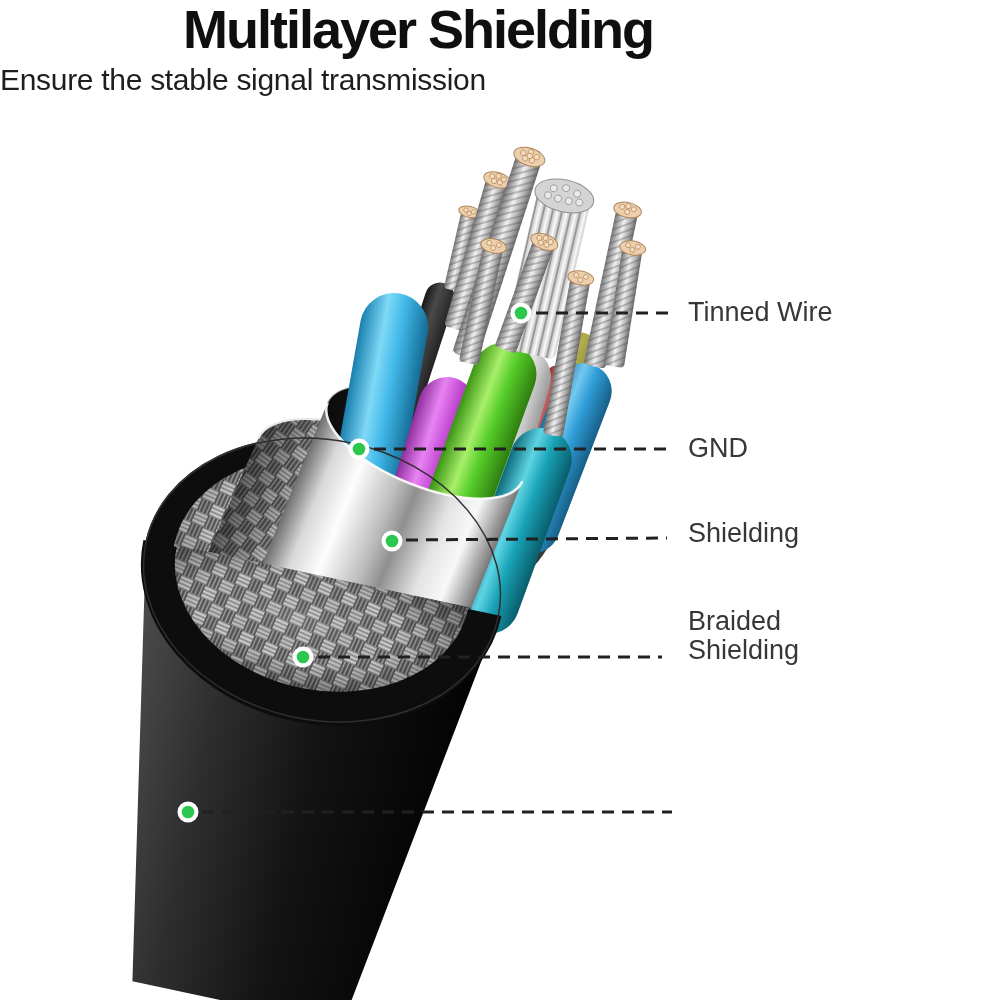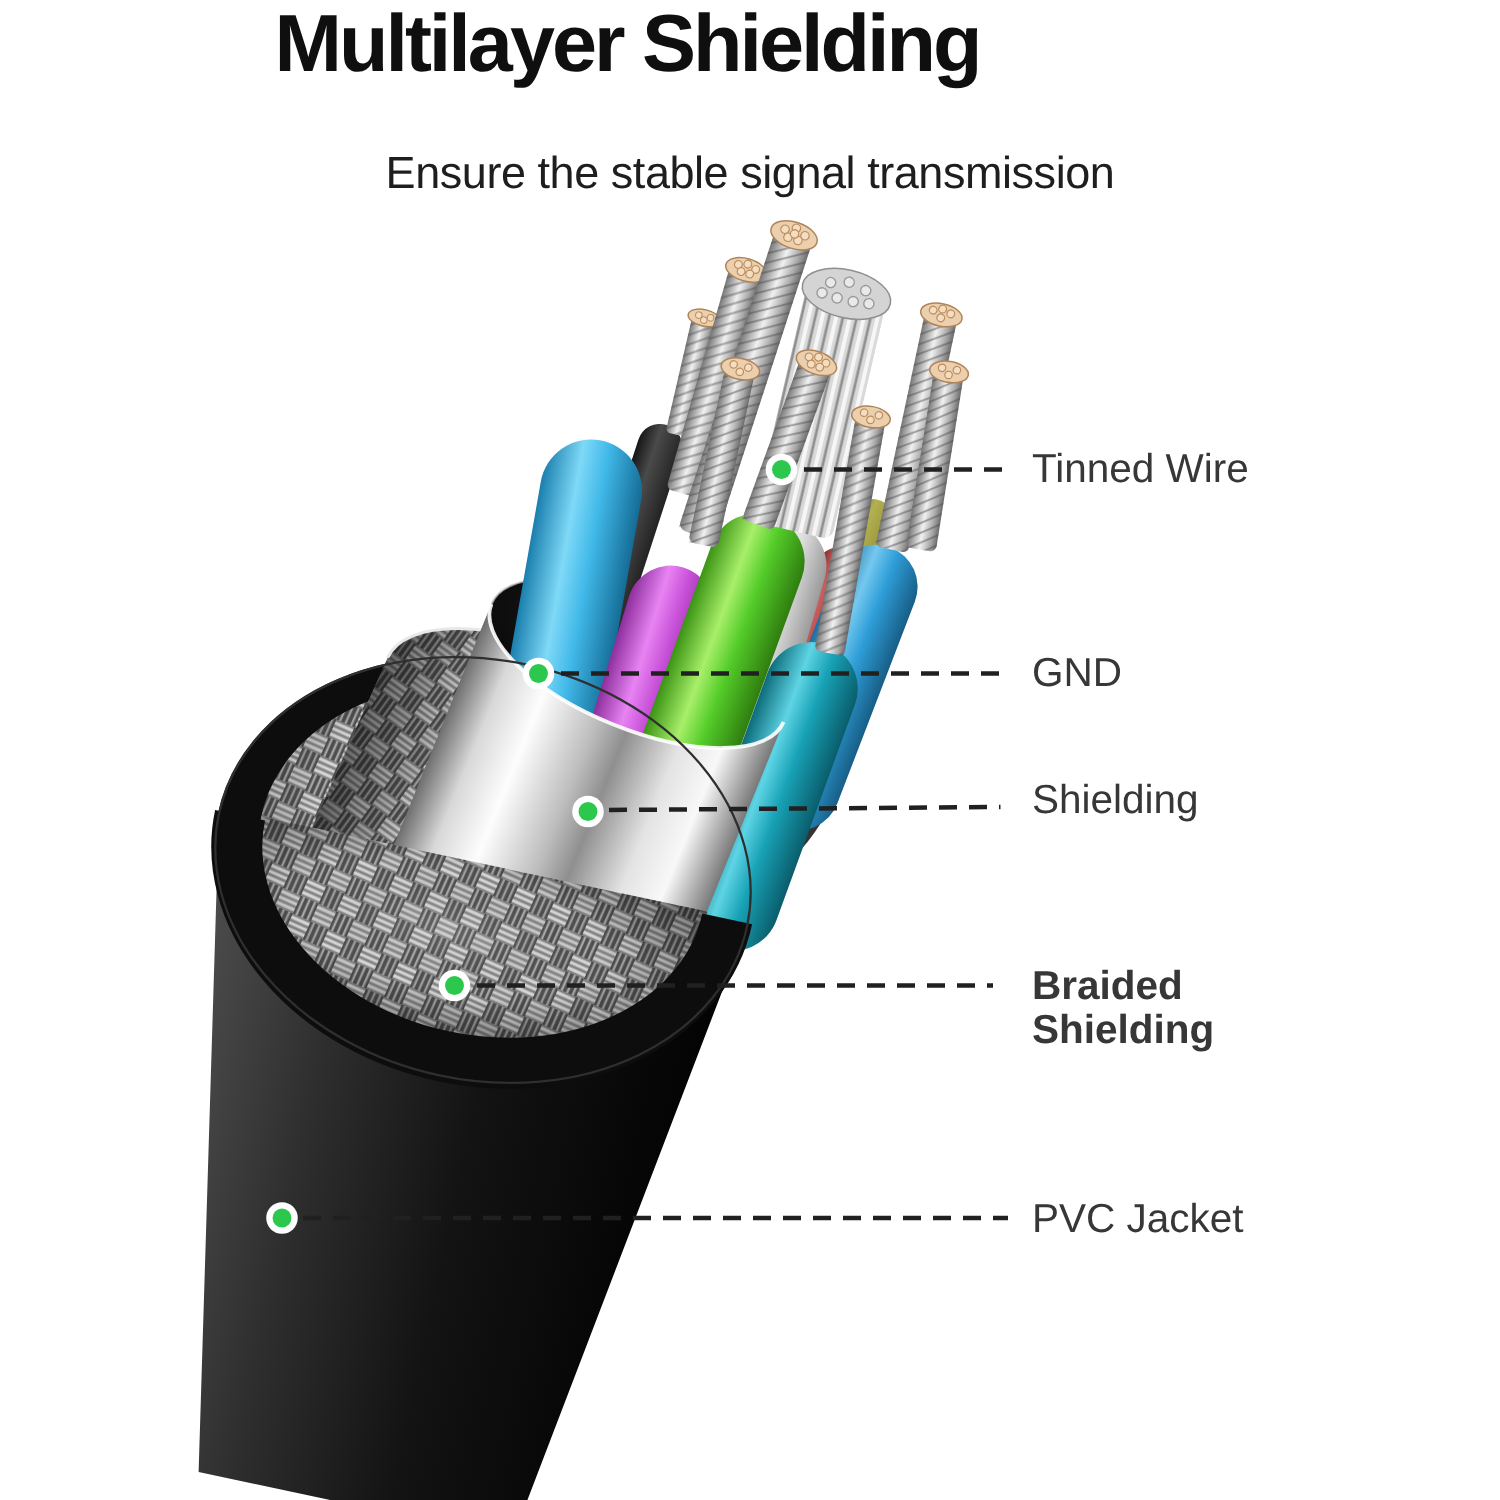--- a/index.html
+++ b/index.html
@@ -1,28 +1,28 @@
 <!DOCTYPE html>
 <html><head>
 <meta charset="utf-8">
 <style>
   html,body{margin:0;padding:0;background:#ffffff;}
   .stage{position:relative;width:1000px;height:1000px;background:#ffffff;overflow:hidden;
          font-family:"Liberation Sans",sans-serif;}
   .title{position:absolute;top:0;left:0;width:836px;text-align:center;
          font-size:54px;line-height:58px;font-weight:800;letter-spacing:-2px;color:#0f0f0f;}
-  .subtitle{position:absolute;top:64px;left:0;width:1000px;text-align:center;
-         font-size:30px;line-height:32px;font-weight:400;letter-spacing:-0.3px;color:#1e1e1e;margin-top:36px;}
+  .subtitle{position:absolute;top:64px;left:0;width:1000px;text-align:left;
+         font-size:30px;line-height:32px;font-weight:400;letter-spacing:-0.3px;color:#1e1e1e;}
   .figure{position:absolute;top:0;left:0;}
   .callout-label{position:absolute;left:688px;width:300px;font-size:27px;line-height:29px;
          color:#373737;font-weight:400;}
   .lbl-tinned{top:298px;}
   .lbl-gnd{top:434px;}
   .lbl-alum{top:519px;}
-  .lbl-braid{top:643px;font-weight:bold;}
+  .lbl-braid{top:607px;}
   .lbl-pvc{top:798px;}
 </style>
 </head>
 <body>
 
 <div class="stage">
 
   <div class="title">Multilayer Shielding</div>
   <div class="subtitle">Ensure the stable signal transmission</div>
 
@@ -333,17 +333,14 @@
   <div class="callout-label lbl-tinned">
     <div>Tinned Wire</div>
   </div>
   <div class="callout-label lbl-alum">
     <div>Shielding</div>
   </div>
   <div class="callout-label lbl-braid">
     <div>Braided</div>
     <div>Shielding</div>
   </div>
-  <div class="callout-label lbl-pvc">
-    <div>PVC Jacket</div>
-  </div>
 
 </div>
 
 </body></html>

